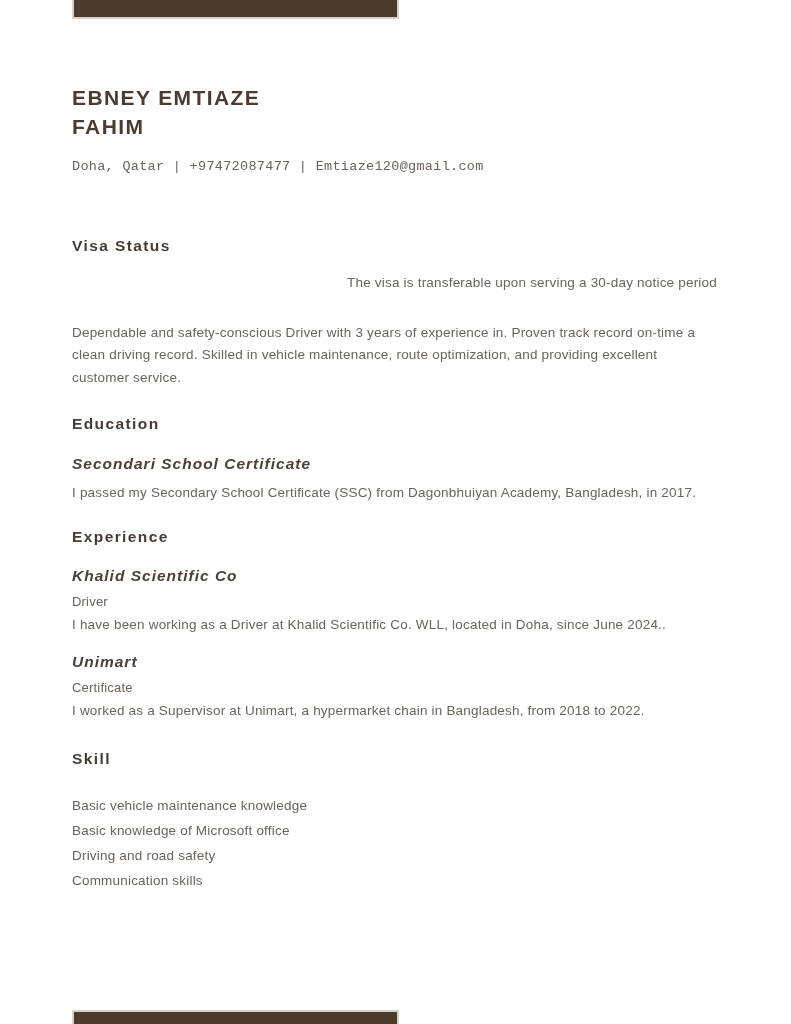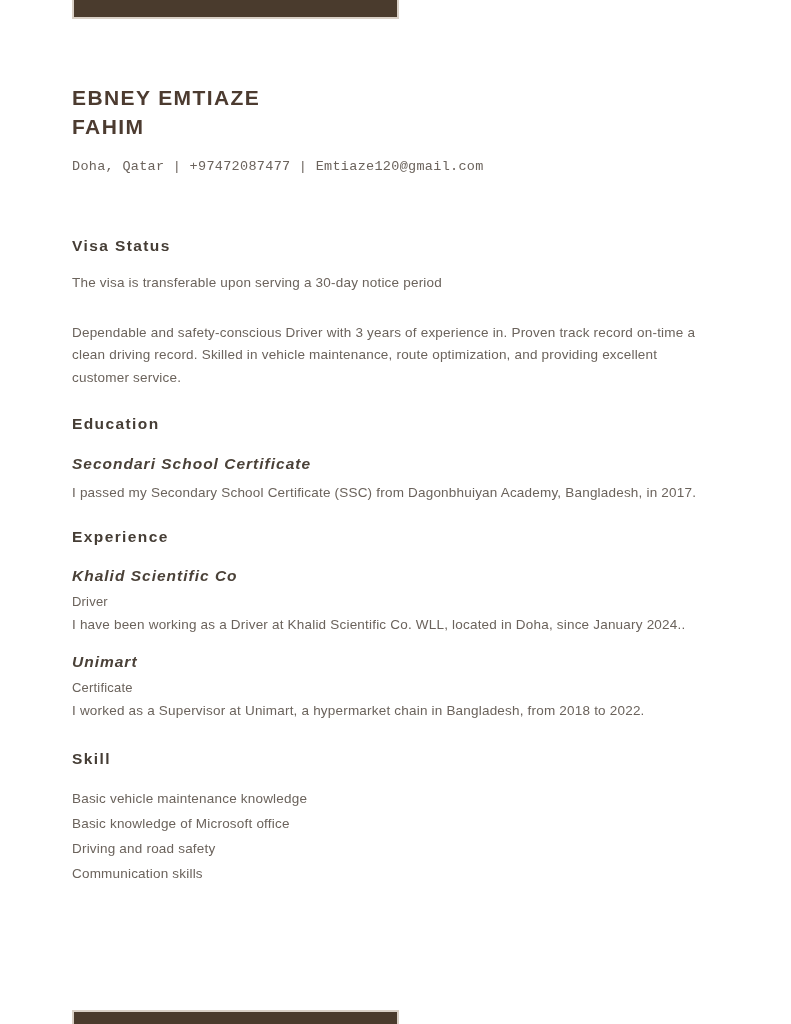--- a/index.html
+++ b/index.html
@@ -60,33 +60,33 @@
     color: #4a4138;
     letter-spacing: 1px;
   }
   .role {
     font-size: 13px;
     color: #6b635c;
     letter-spacing: 0.2px;
   }
   
   .sec-visa        { margin-top: 63px; }
-  .sec-visa p      { margin-top: 17px; }
+  .sec-visa p      { margin-top: 17px; text-align: right; }
   .sec-skillsum    { margin-top: 28px; }
   .sec-skillsum p  { margin-top: 17px; }
   .sec-education   { margin-top: 26px; }
   .sec-education .sub-heading { margin-top: 22px; }
   .sec-education p { margin-top: 9px; }
   .sec-experience  { margin-top: 24px; }
   .job-1 .sub-heading { margin-top: 21px; }
   .job .role       { margin-top: 9px; }
   .job p           { margin-top: 5px; }
   .job-2 .sub-heading { margin-top: 16px; }
   .sec-skill       { margin-top: 28px; }
-  .skill-list      { margin-top: 19px; }
+  .skill-list      { margin-top: 26px; }
   .skill-list .skill-item { line-height: 1.85; }
 </style>
 </head>
 <body>
 
 <div class="accent-bar top"></div>
 
 <div class="content">
 
   <div class="name">
@@ -110,21 +110,21 @@
     <div class="sub-heading">Secondari School Certificate</div>
     <p class="body-text">I passed my Secondary School Certificate (SSC) from Dagonbhuiyan Academy, Bangladesh, in 2017.</p>
   </div>
 
   <div class="sec-experience">
     <div class="section-heading">Experience</div>
 
     <div class="job job-1">
       <div class="sub-heading">Khalid Scientific Co</div>
       <div class="role">Driver</div>
-      <p class="body-text">I have been working as a Driver at Khalid Scientific Co. WLL, located in Doha, since January 2024..</p>
+      <p class="body-text">I have been working as a Driver at Khalid Scientific Co. WLL, located in Doha, since June 2024..</p>
     </div>
 
     <div class="job job-2">
       <div class="sub-heading">Unimart</div>
       <div class="role">Certificate</div>
       <p class="body-text">I worked as a Supervisor at Unimart, a hypermarket chain in Bangladesh, from 2018 to 2022.</p>
     </div>
   </div>
 
   <div class="sec-skill">

